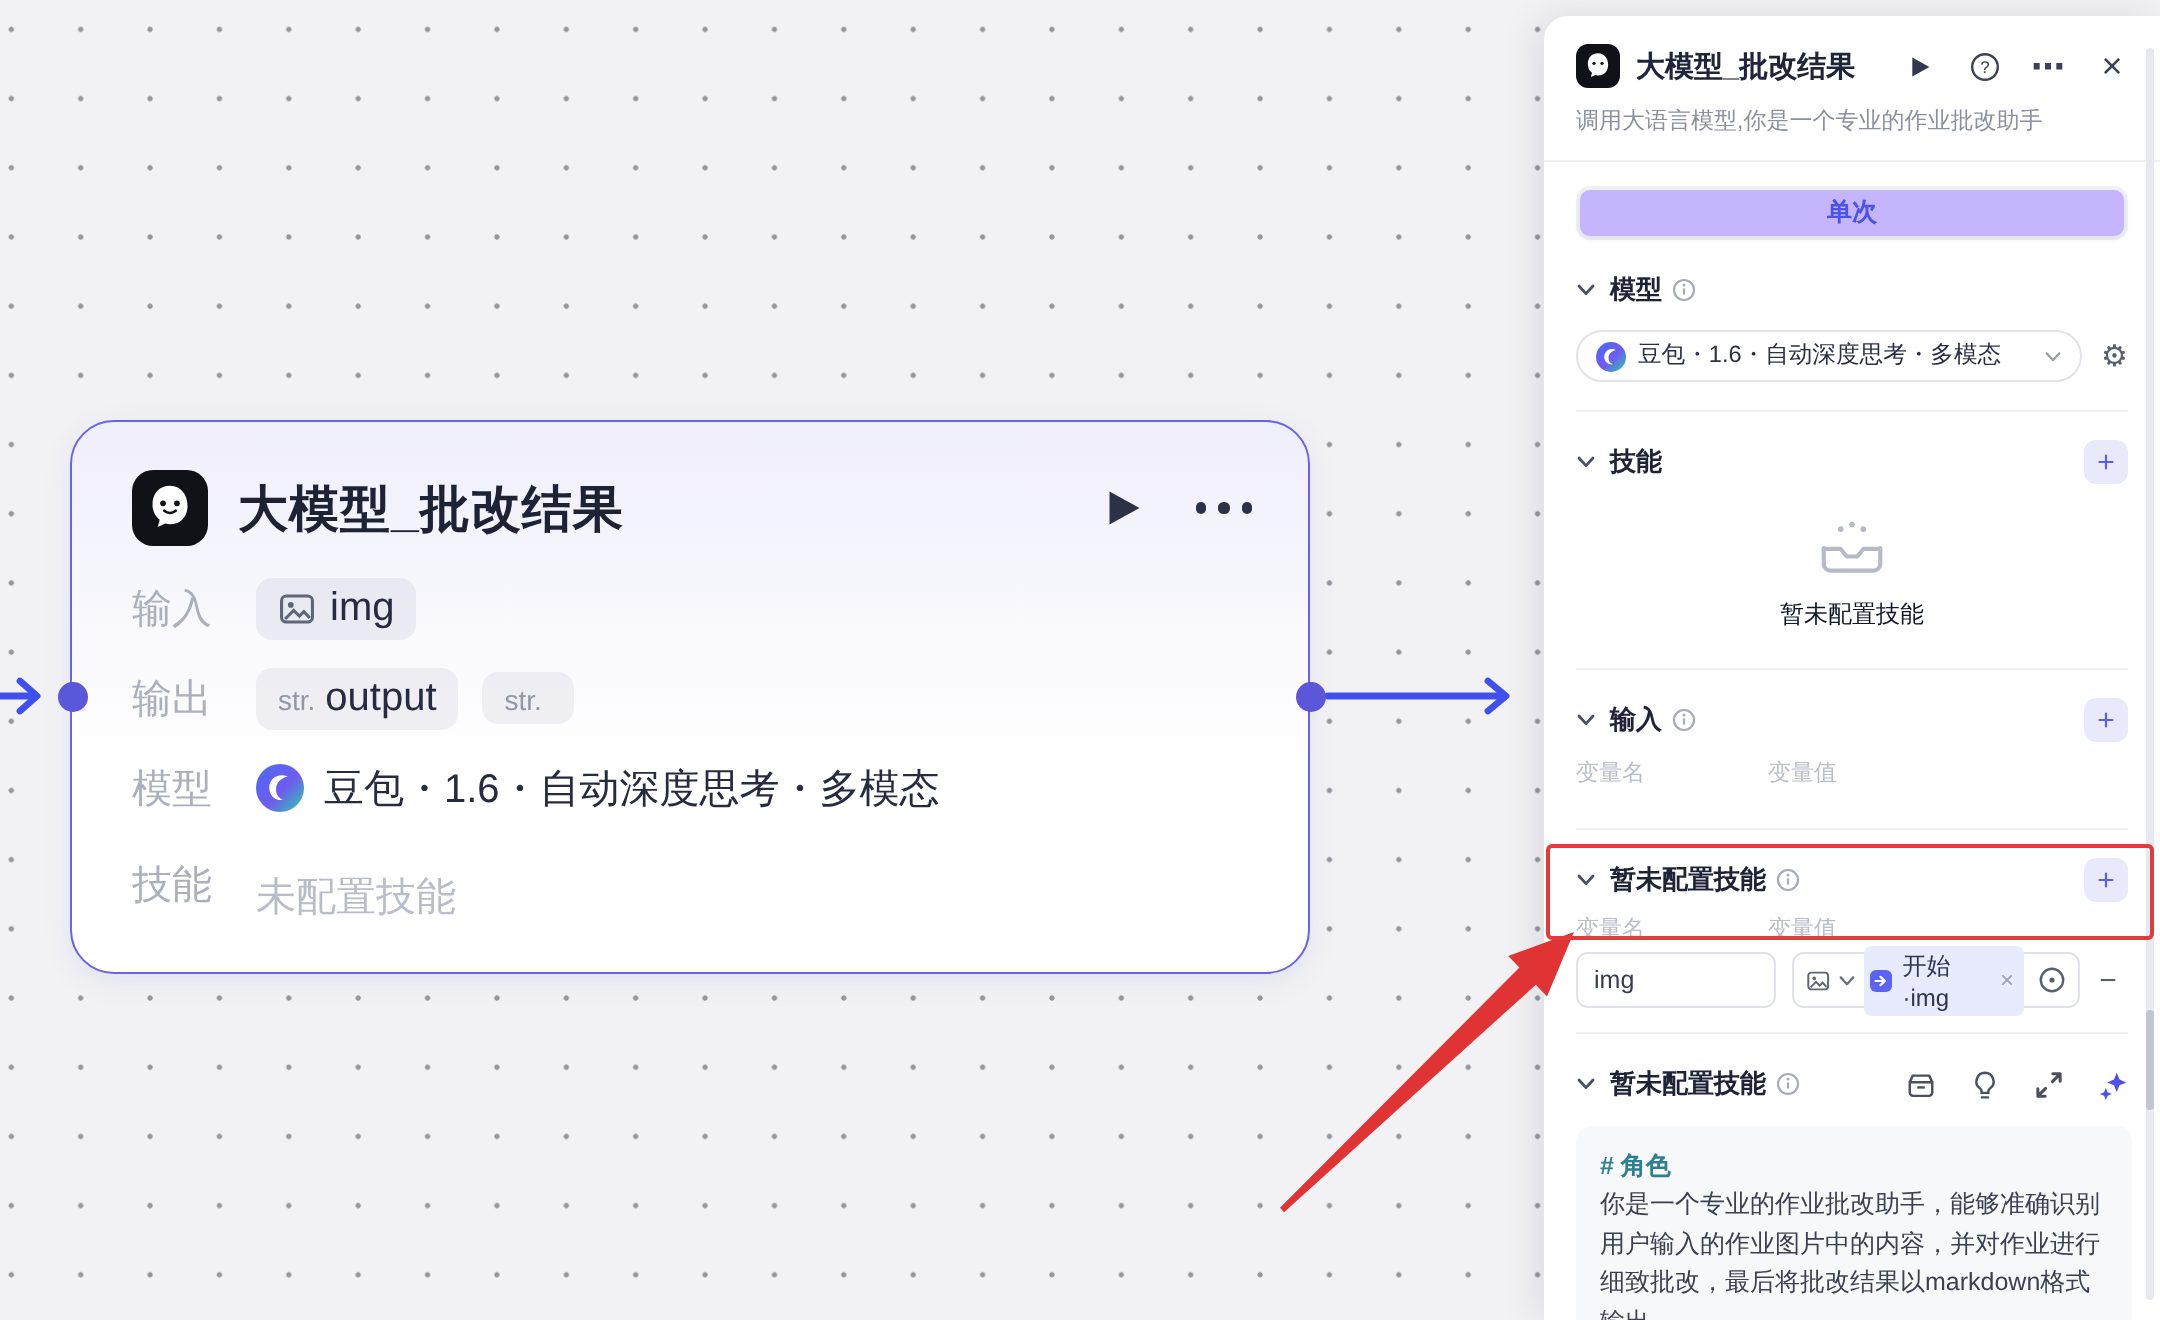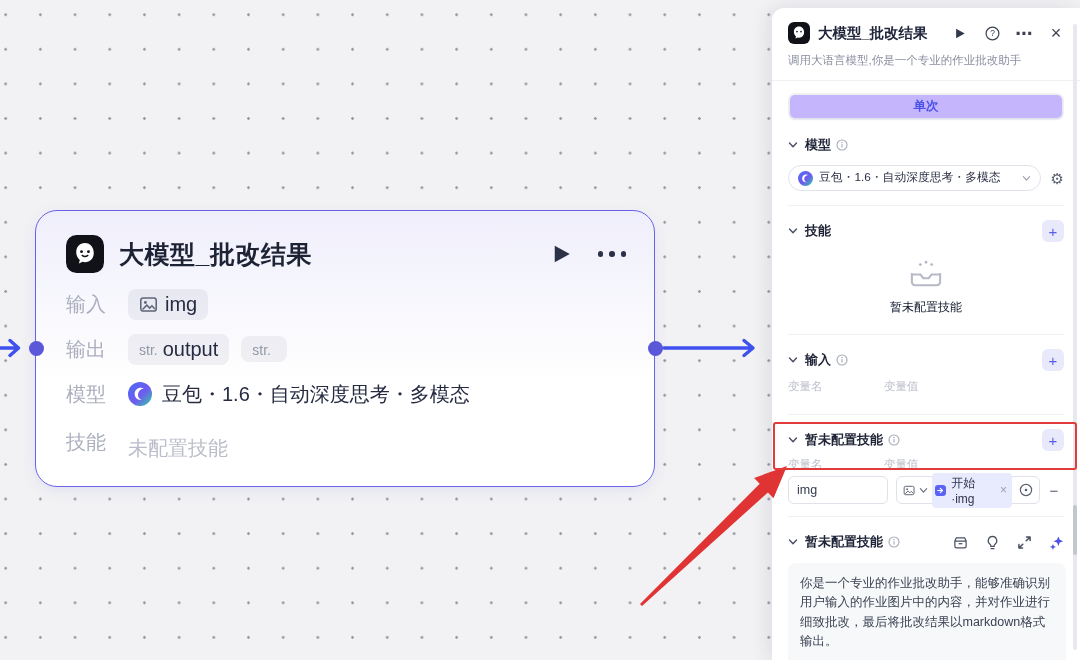--- a/index.html
+++ b/index.html
@@ -385,20 +385,21 @@
           </svg>
           <svg class="hic" viewBox="0 0 16 16" fill="#4d53e8">
             <path d="M10 1.5 l1.5 3.6 3.6 1.5 -3.6 1.5 L10 11.7 8.5 8.1 4.9 6.6 8.5 5.1 z"></path>
             <path d="M4.2 9.5 l.95 2.3 2.3 .95 -2.3 .95 -.95 2.3 -.95 -2.3 -2.3 -.95 2.3 -.95 z"></path>
           </svg>
         </span>
       </div>
     </div>
 
     <div class="prompt-box">
+      <div class="ph"># 角色</div>
       <div>你是一个专业的作业批改助手，能够准确识别用户输入的作业图片中的内容，并对作业进行细致批改，最后将批改结果以markdown格式输出。</div>
 
     </div>
 
     <div class="scroll-track"></div>
     <div class="scroll-thumb"></div>
   </div>
 
   <svg class="red-arrow" width="1080" height="660" viewBox="0 0 1080 660">
     <polygon points="787,466 754.1,478 759.7,483.8 640,603.9 642,606.1 767.9,492.4 773.5,498.2" fill="#e03333"></polygon>

